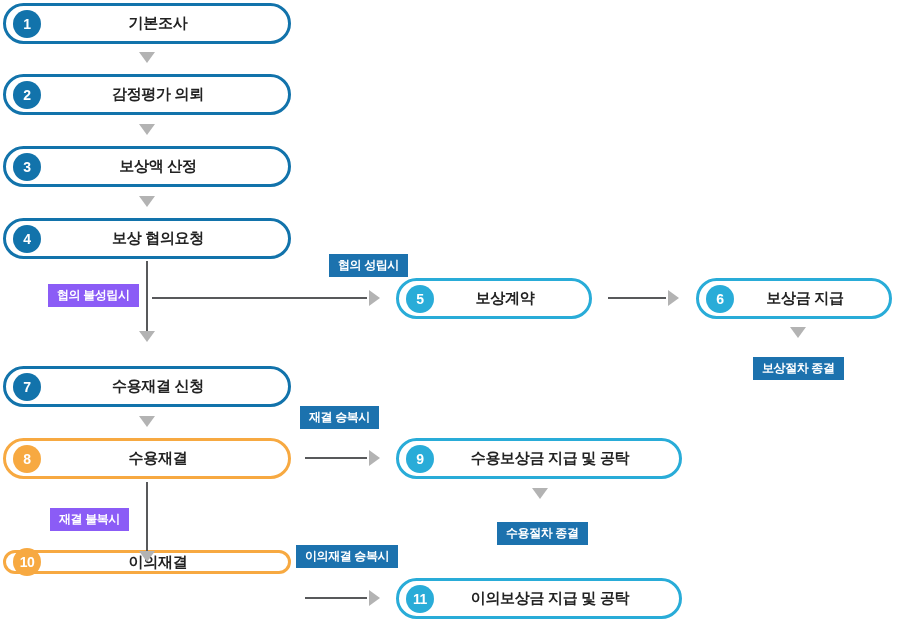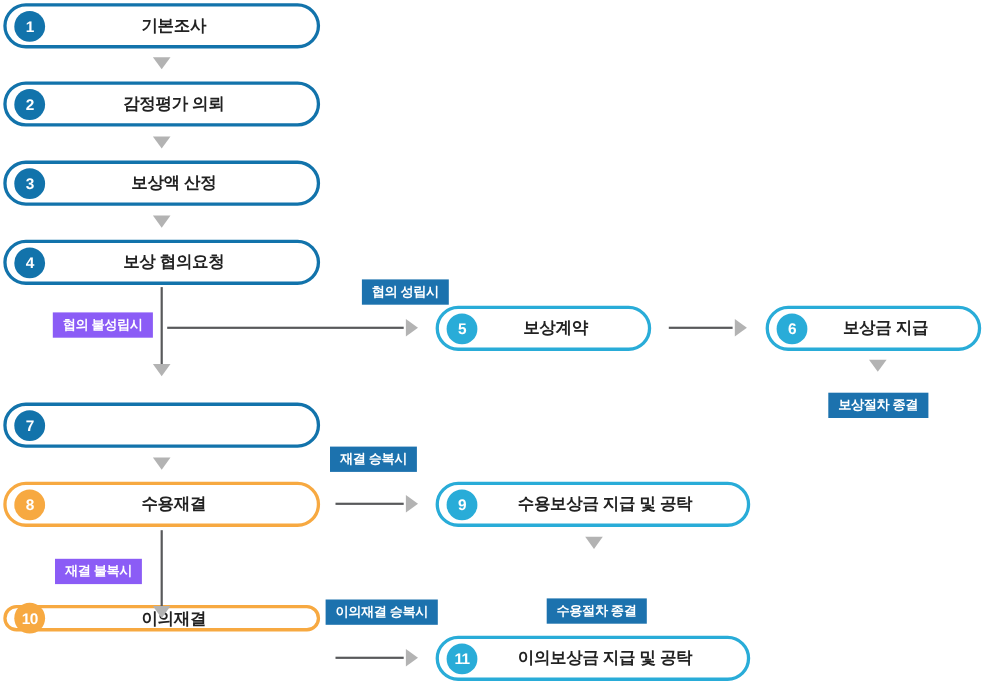--- a/index.html
+++ b/index.html
@@ -138,20 +138,21 @@
     <span class="node-label">보상계약</span>
   </div>
 
   <div class="node theme-lightblue" style="left:696px; top:278px; width:196px; height:41px;">
     <span class="badge-num">6</span>
     <span class="node-label">보상금 지급</span>
   </div>
 
   <div class="node theme-darkblue" style="left:3px; top:366px; width:288px; height:41px;">
     <span class="badge-num">7</span>
+    <span class="node-label">수용재결 신청</span>
   </div>
 
   <div class="node theme-orange" style="left:3px; top:438px; width:288px; height:41px;">
     <span class="badge-num">8</span>
     <span class="node-label">수용재결</span>
   </div>
 
   <div class="node theme-lightblue" style="left:396px; top:438px; width:286px; height:41px;">
     <span class="badge-num">9</span>
     <span class="node-label">수용보상금 지급 및 공탁</span>
@@ -200,17 +201,17 @@
   <div class="flag flag-blue" style="left:301px; top:254px;margin-left:28px;">협의 성립시</div>
 
   <div class="flag flag-red" style="left:48px; top:284px;">협의 불성립시</div>
 
   <div class="flag flag-blue" style="left:753px; top:357px;">보상절차 종결</div>
 
   <div class="flag flag-blue" style="left:300px; top:406px;text-align:right;">재결 승복시</div>
 
   <div class="flag flag-red" style="left:50px; top:508px;text-align:center;">재결 불복시</div>
 
-  <div class="flag flag-blue" style="left:497px; top:544px;">수용절차 종결</div>
+  <div class="flag flag-blue" style="left:497px; top:522px;">수용절차 종결</div>
 
   <div class="flag flag-blue" style="left:296px; top:545px;">이의재결 승복시</div>
 
 </div>
 
 </body></html>

